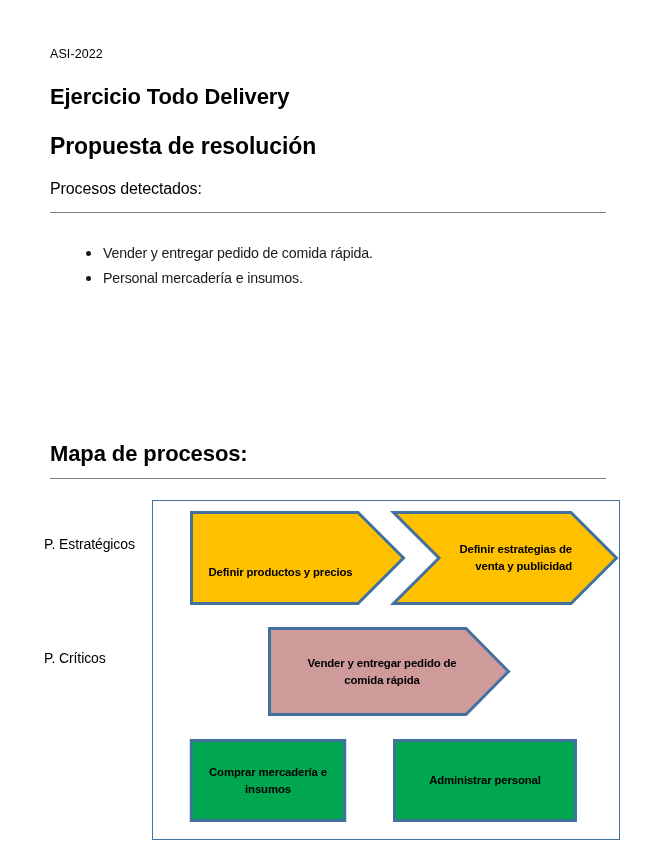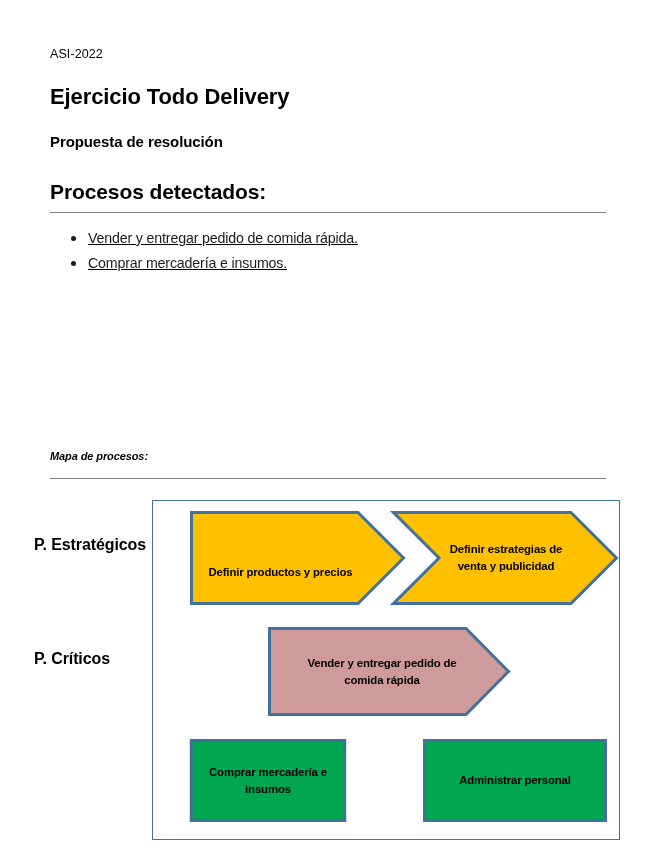--- a/index.html
+++ b/index.html
@@ -38,53 +38,52 @@
     top: 84px;
     font-size: 22px;
     font-weight: bold;
     letter-spacing: -0.1px;
   }
 
   .title-2 {
     position: absolute;
     left: 50px;
     top: 133px;
-    font-size: 15px;
+    font-size: 23px;
     font-weight: bold;
     letter-spacing: -0.1px;
   }
 
   .title-3 {
     position: absolute;
     left: 50px;
     top: 180px;
-    font-size: 21px;
-    font-weight: bold;
+    font-size: 16px;
+    font-weight: normal;
     letter-spacing: -0.1px;
   }
 
   .rule {
     position: absolute;
     left: 50px;
     width: 556px;
     height: 0;
     border-top: 1.6px solid #808080;
   }
   .rule-1 { top: 212px; }
   .rule-2 { top: 478px; }
 
   .bullets {
     position: absolute;
     left: 62px;
     top: 226px;
     width: 500px;
-    margin: 0;
+    margin: 15px;
     padding: 0 0 0 26px;
     list-style: none;
-    text-decoration: underline;
   }
   .bullets li {
     position: relative;
     font-size: 14.2px;
     line-height: 25.2px;
     letter-spacing: -0.15px;
     color: #1a1a1a;
   }
   .bullets li::before {
     content: "";
@@ -93,42 +92,41 @@
     top: 10px;
     width: 5px;
     height: 5px;
     border-radius: 50%;
     background: #1a1a1a;
   }
 
   .title-4 {
     position: absolute;
     left: 50px;
-    top: 450px;
-    font-size: 11px;
-    font-weight: bold;
-    letter-spacing: -0.1px;
-    font-style: italic;
+    top: 441px;
+    font-size: 22px;
+    font-weight: bold;
+    letter-spacing: -0.1px;
   }
 
   
   .diagram {
     position: absolute;
     left: 0;
     top: 0;
     width: 655px;
     height: 848px;
     pointer-events: none;
   }
 
   .row-label {
     position: absolute;
-    left: 34px;
-    font-size: 16px;
-    font-weight: bold;
+    left: 44px;
+    font-size: 14px;
+    font-weight: normal;
     letter-spacing: -0.1px;
     white-space: nowrap;
   }
   .row-label-strategic { top: 536px; }
   .row-label-critical  { top: 650px; }
 
   .map-frame {
     position: absolute;
     left: 152px;
     top: 500px;
@@ -176,21 +174,21 @@
   .shape-prod .shape-label { padding-right: 40px; margin-top: 28px; }
 
   
   .shape-estr {
     left: 392px;
     top: 511px;
     width: 226px;
     height: 94px;
   }
   .shape-estr .shape-label {
-    text-align: center;
+    text-align: right;
     padding-left: 48px;
     padding-right: 46px;
     width: 100%;
   }
 
   
   .shape-vender {
     left: 268px;
     top: 627px;
     width: 242px;
@@ -203,38 +201,37 @@
     left: 190px;
     top: 739px;
     width: 156px;
     height: 83px;
   }
   .shape-admin {
     left: 393px;
     top: 739px;
     width: 184px;
     height: 83px;
-    margin-left: 30px;
   }
 </style>
 </head>
 <body>
 
 <div class="page">
 
   <div class="doc-code">ASI-2022</div>
   <div class="title-1">Ejercicio Todo Delivery</div>
   <div class="title-2">Propuesta de resolución</div>
   <div class="title-3">Procesos detectados:</div>
 
   <div class="rule rule-1"></div>
 
   <ul class="bullets">
     <li>Vender y entregar pedido de comida rápida.</li>
-    <li>Comprar mercadería e insumos.</li>
+    <li>Personal mercadería e insumos.</li>
   </ul>
 
   <div class="title-4">Mapa de procesos:</div>
   <div class="rule rule-2"></div>
 
   <div class="diagram">
 
     <div class="row-label row-label-strategic">P. Estratégicos</div>
     <div class="row-label row-label-critical">P. Críticos</div>
 

